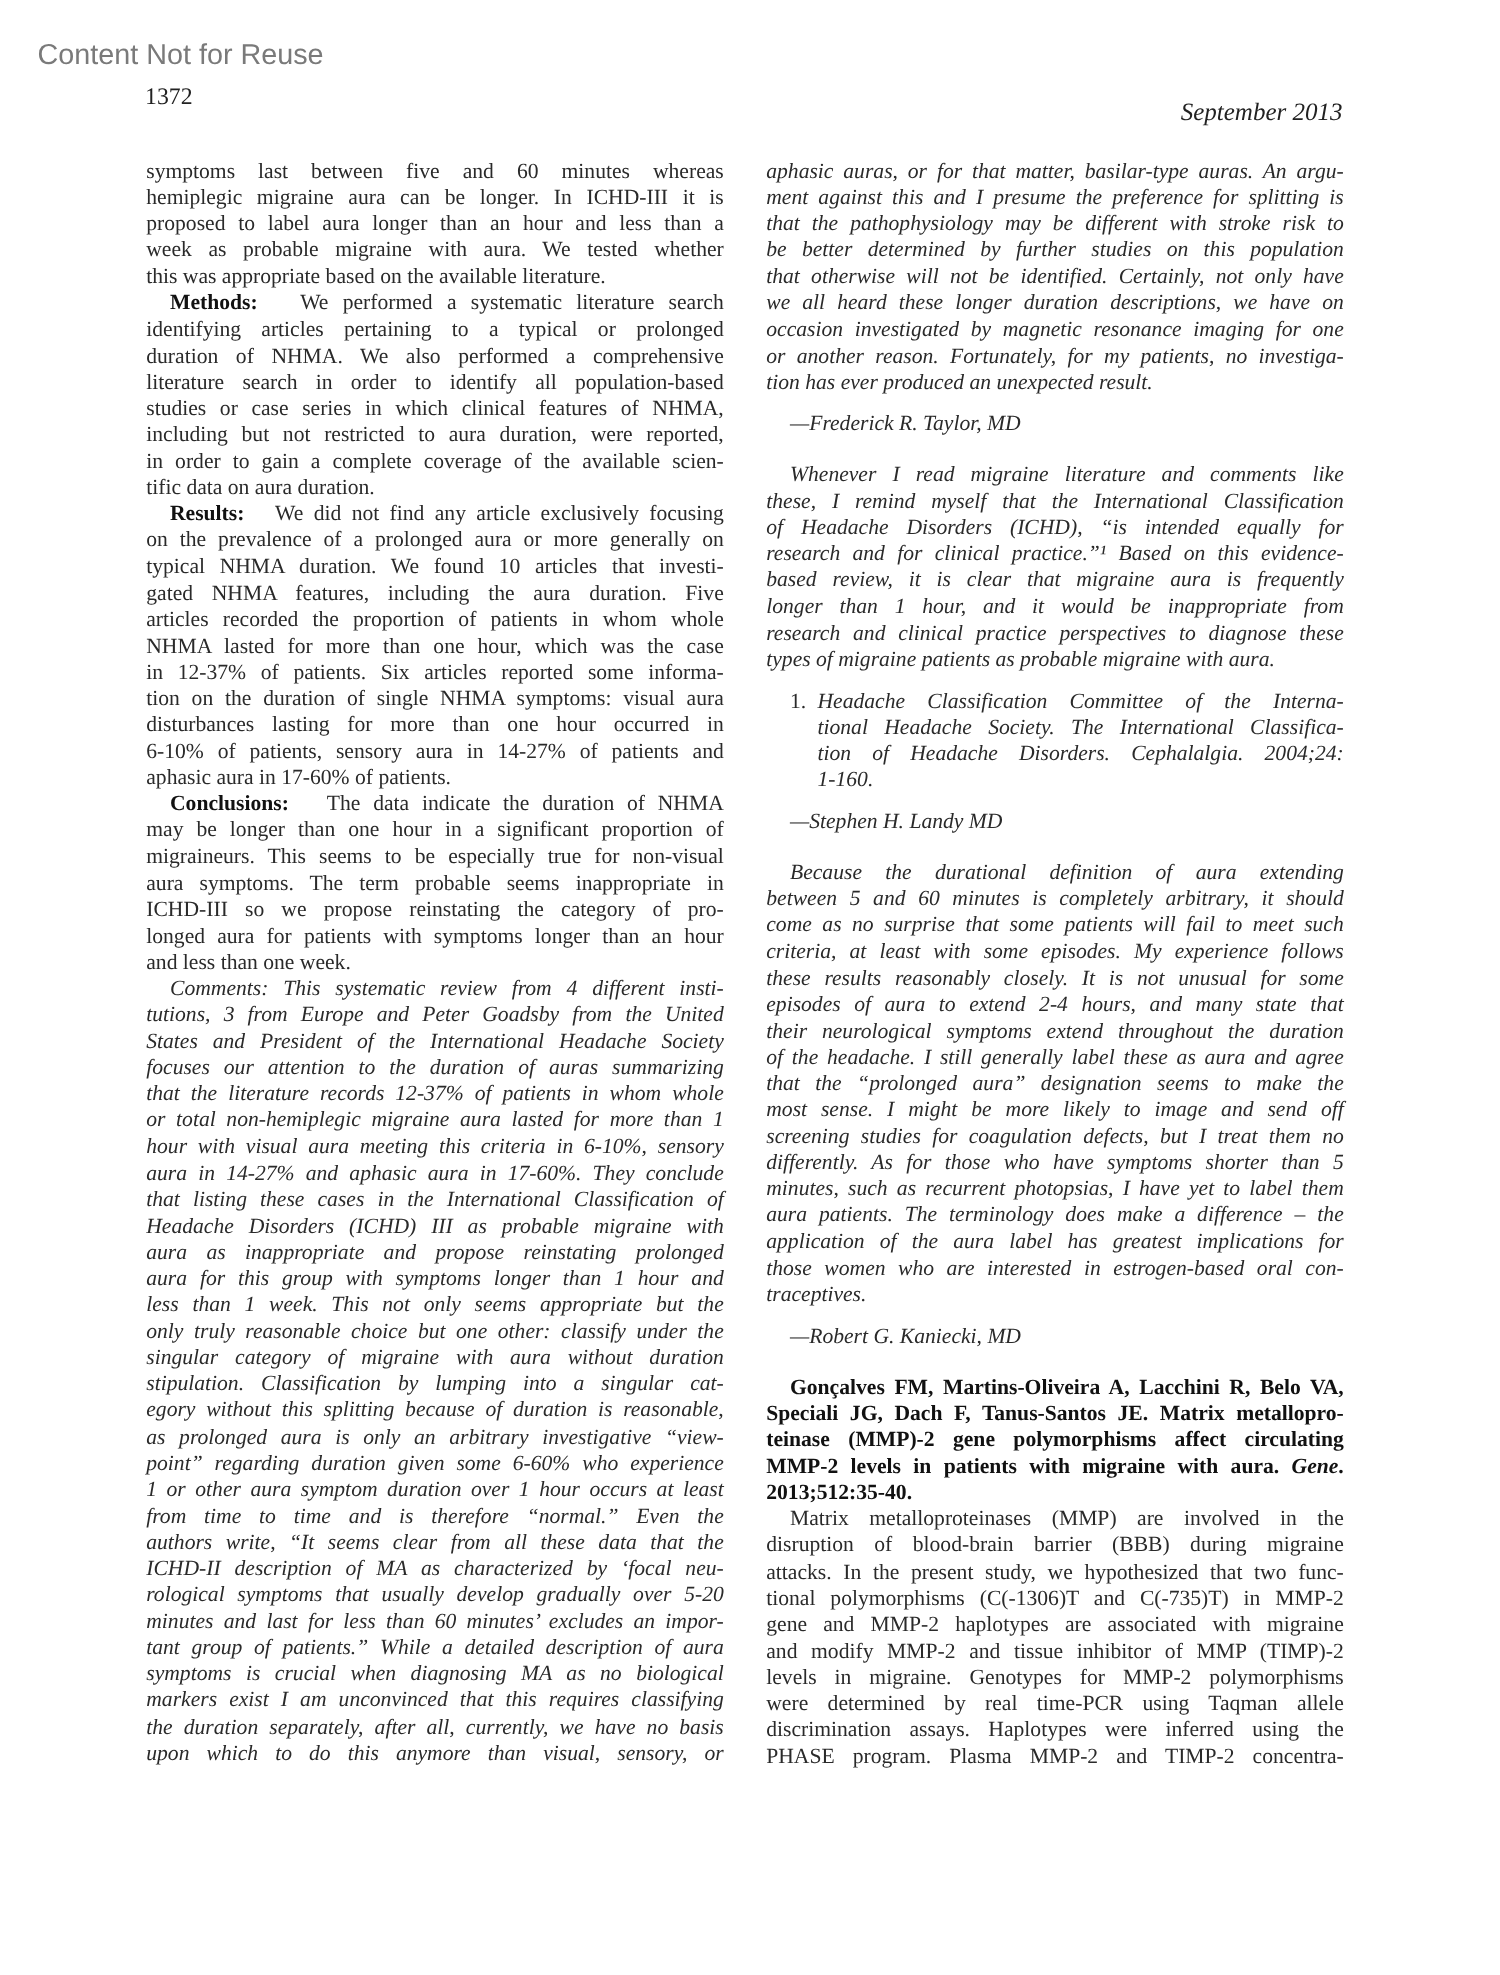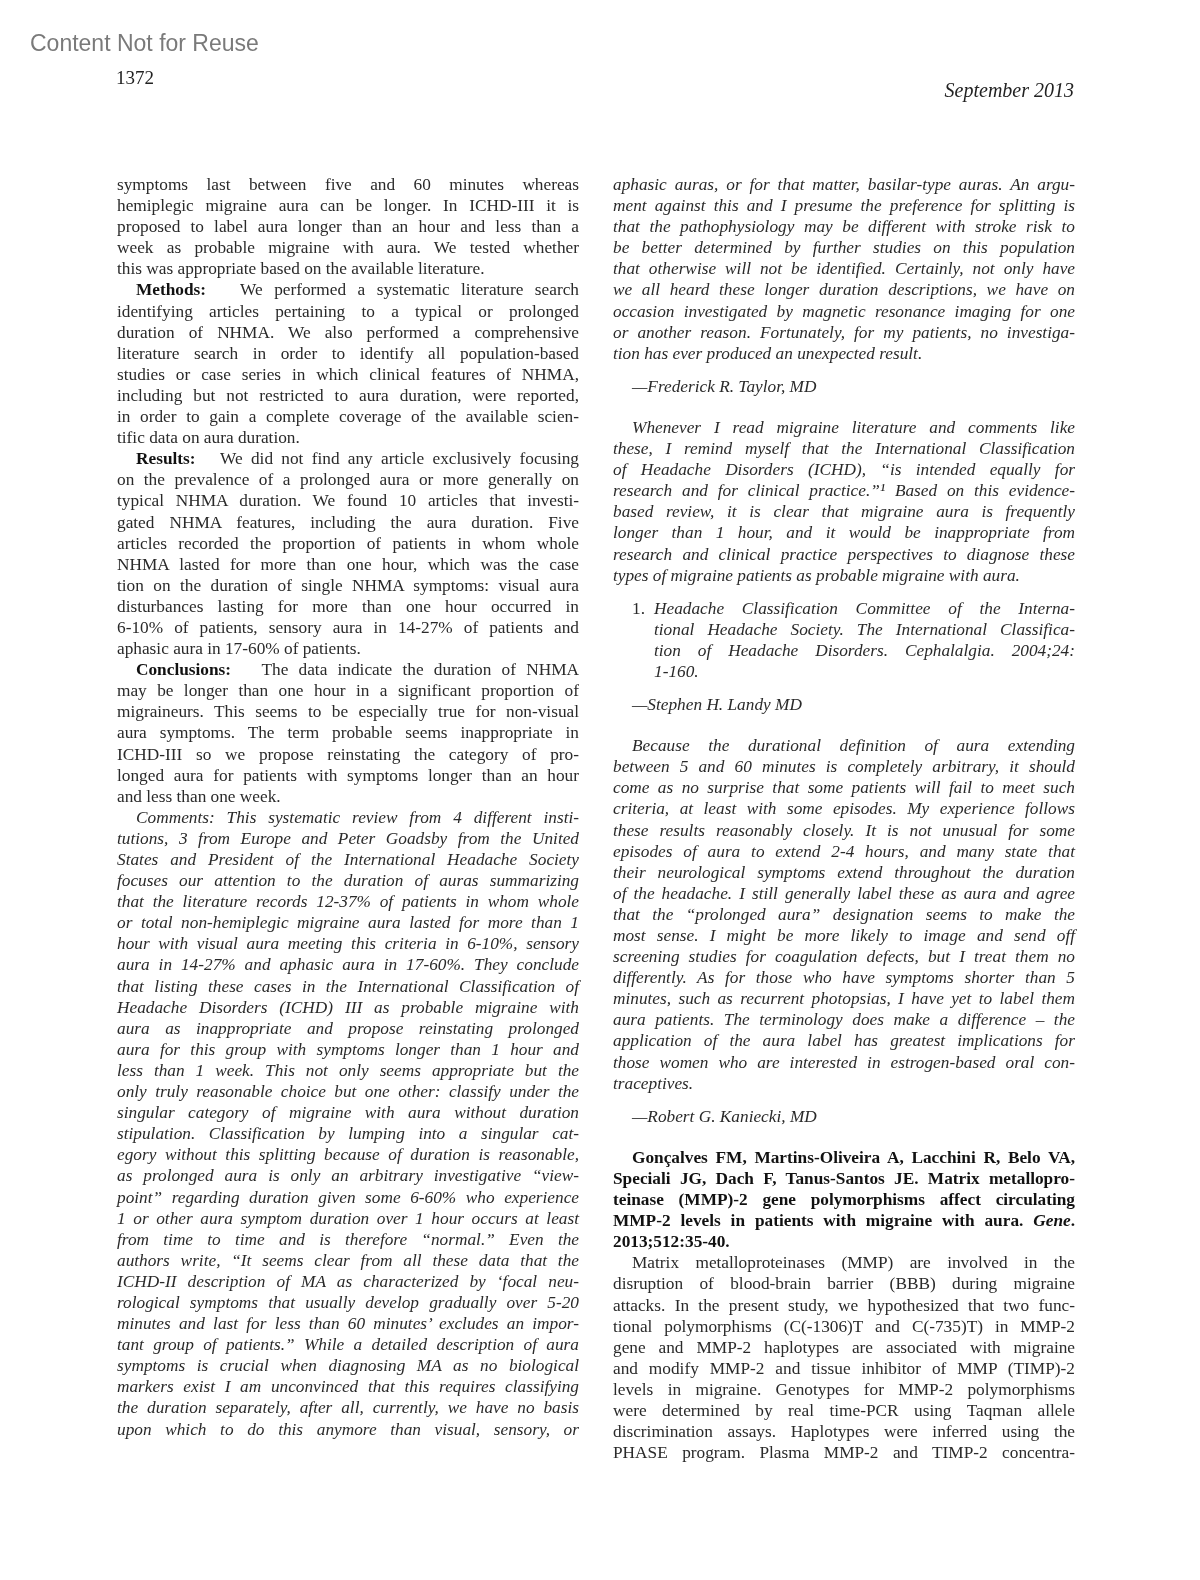--- a/index.html
+++ b/index.html
@@ -2,21 +2,21 @@
 <html><head>
 <meta charset="utf-8">
 <style>
   html, body { margin: 0; padding: 0; background: #ffffff; }
   body { width: 1200px; height: 1580px; position: relative; overflow: hidden;
          font-family: "Liberation Serif", "DejaVu Serif", serif; color: #2a2a2a; }
   .watermark { position: absolute; left: 30px; top: 30px; font-family: "Liberation Sans", "DejaVu Sans", sans-serif;
                font-size: 23px; color: #7a7a7a; letter-spacing: 0px; }
   .page-num { position: absolute; left: 116px; top: 67px; font-size: 19px; color: #222; }
   .date { position: absolute; right: 126px; top: 67px; font-size: 20px; font-style: italic; color: #222; margin-top: 12px; }
-  .col { position: absolute; top: 126px; width: 462px; font-size: 17.3px; line-height: 21.1px; margin-top: 48px; }
+  .col { position: absolute; top: 126px; width: 462px; font-size: 17.3px; line-height: 21.1px; }
   .col.left { left: 117px; }
   .col.right { left: 613px; }
   .ln { display: block; white-space: nowrap; text-align: justify; text-align-last: justify; height: 21.1px; }
   .ln.last { text-align-last: left; }
   .ln.indent { padding-left: 19px; }
   .it { font-style: italic; }
   b { font-weight: bold; color: #111; }
   .gap-s { height: 12px; }
   .gap-m { height: 20px; }
   .sig { display: block; padding-left: 19px; font-style: italic; height: 21.1px; }
@@ -54,20 +54,21 @@
   </div>
 
   <div>
     <span class="ln indent"><b>Results:</b>&nbsp;&nbsp; <span>We did not find any article exclusively focusing</span></span>
     <div>
         <span class="ln">on the prevalence of a prolonged aura or more generally on</span>
         <span class="ln">typical NHMA duration. We found 10 articles that investi-</span>
         <span class="ln">gated NHMA features, including the aura duration. Five</span>
         <span class="ln">articles recorded the proportion of patients in whom whole</span>
         <span class="ln">NHMA lasted for more than one hour, which was the case</span>
+        <span class="ln">in 12-37% of patients. Six articles reported some informa-</span>
         <span class="ln">tion on the duration of single NHMA symptoms: visual aura</span>
         <span class="ln">disturbances lasting for more than one hour occurred in</span>
         <span class="ln">6-10% of patients, sensory aura in 14-27% of patients and</span>
         <span class="ln last">aphasic aura in 17-60% of patients.</span>
       </div>
   </div>
 
   <div>
     <span class="ln indent"><b>Conclusions:</b>&nbsp;&nbsp; <span>The data indicate the duration of NHMA</span></span>
     <div>

